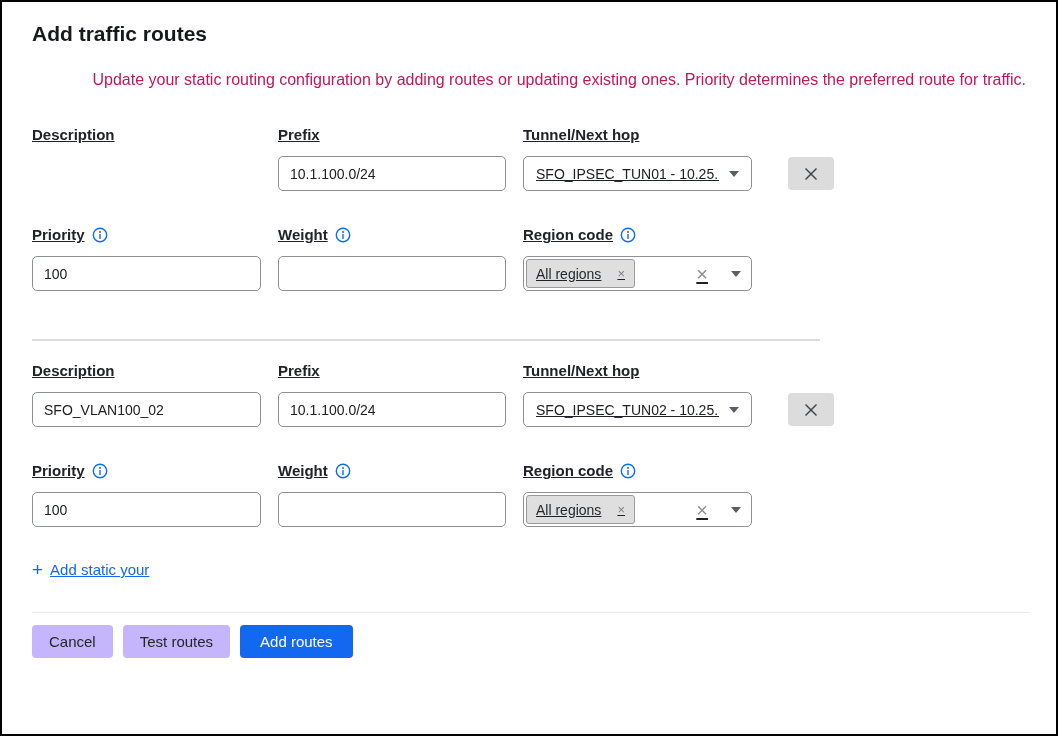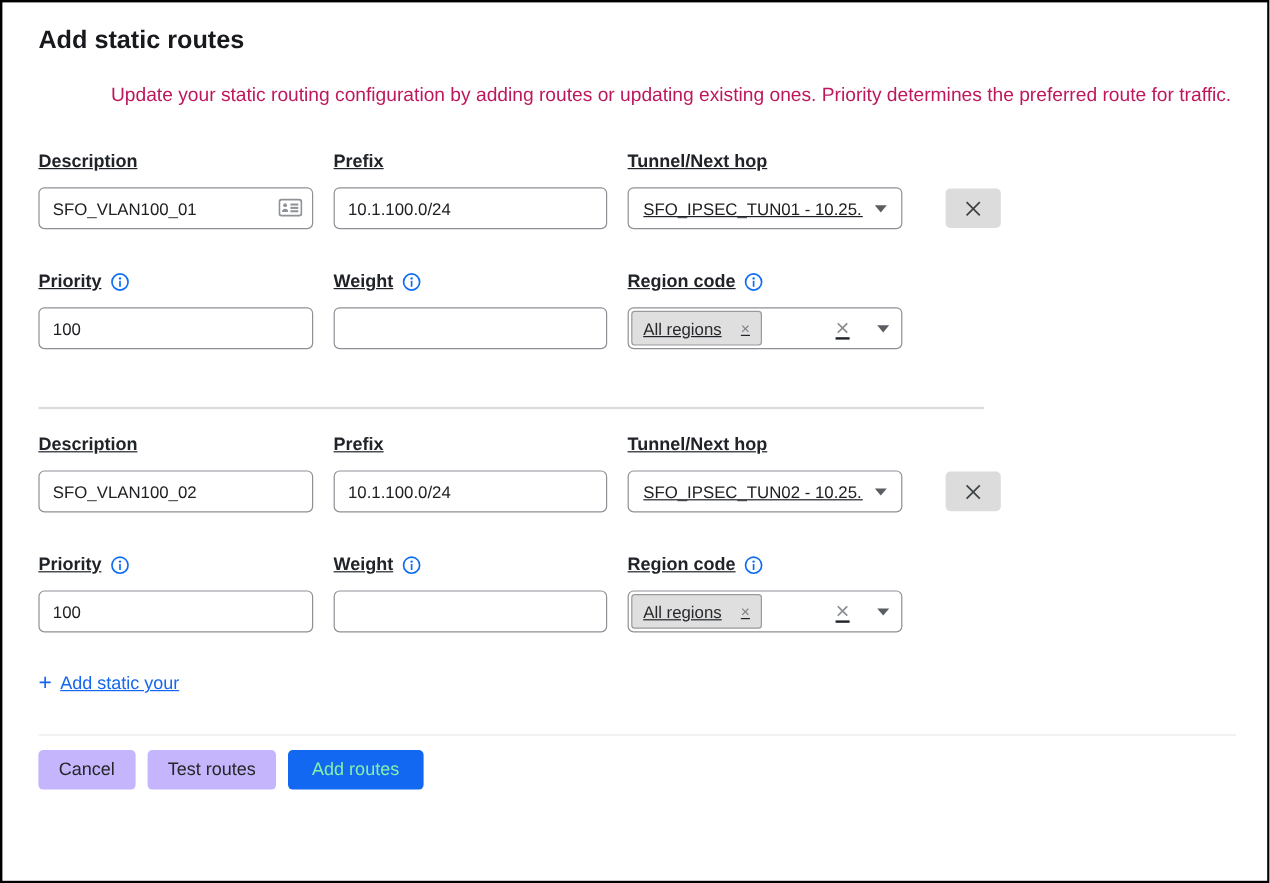--- a/index.html
+++ b/index.html
@@ -104,47 +104,34 @@
     border-top:1px solid #eaeaea;
     padding-top:12px;
     display:flex; align-items:center; gap:10px;
   }
   .btn {
     height:33px; border:none; border-radius:4px;
     font-size:15px; font-family:inherit; cursor:pointer;
     display:flex; align-items:center; justify-content:center;
   }
   .btn.gray { background:#c4b5fd; color:#262626; padding:0 17px; }
-  .btn.primary { background:var(--accent-blue,#1268f0); color:#86efac; padding:0 20px; }
+  .btn.primary { background:var(--accent-blue,#1268f0); color:#ffffff; padding:0 20px; }
 </style>
 </head>
 <body>
 
 <div class="frame">
 
-  <h1 class="page-title">Add static routes</h1>
+  <h1 class="page-title">Add traffic routes</h1>
   <p class="desc">Update your static routing configuration by adding routes or updating existing ones. Priority determines the preferred route for traffic.</p>
 
   <div class="route">
     <div class="fields-row">
       <div class="field">
         <div class="flabel">Description</div>
-        <div class="input-wrap">
-          <input class="tinput with-icon" value="SFO_VLAN100_01" style="">
-          <span class="autofill-icon">
-            <svg width="20" height="16" viewBox="0 0 20 16">
-              <rect x="0.8" y="1.3" width="18.4" height="13.4" rx="2" fill="none" stroke="#8f9296" stroke-width="1.5"></rect>
-              <circle cx="5.6" cy="6" r="1.6" fill="#8f9296"></circle>
-              <path d="M3 11.6 c0-1.7 1.2-2.6 2.6-2.6 s2.6 0.9 2.6 2.6 z" fill="#8f9296"></path>
-              <rect x="10" y="4.6" width="6.6" height="1.7" fill="#8f9296"></rect>
-              <rect x="10" y="7.4" width="6.6" height="1.7" fill="#8f9296"></rect>
-              <rect x="10" y="10.2" width="6.6" height="1.7" fill="#8f9296"></rect>
-            </svg>
-          </span>
-        </div>
       </div>
 
       <div class="field mid">
         <div class="flabel">Prefix</div>
         <input class="tinput" value="10.1.100.0/24" style="">
       </div>
 
       <div class="field">
         <div class="flabel">Tunnel/Next hop</div>
         <div class="select">

